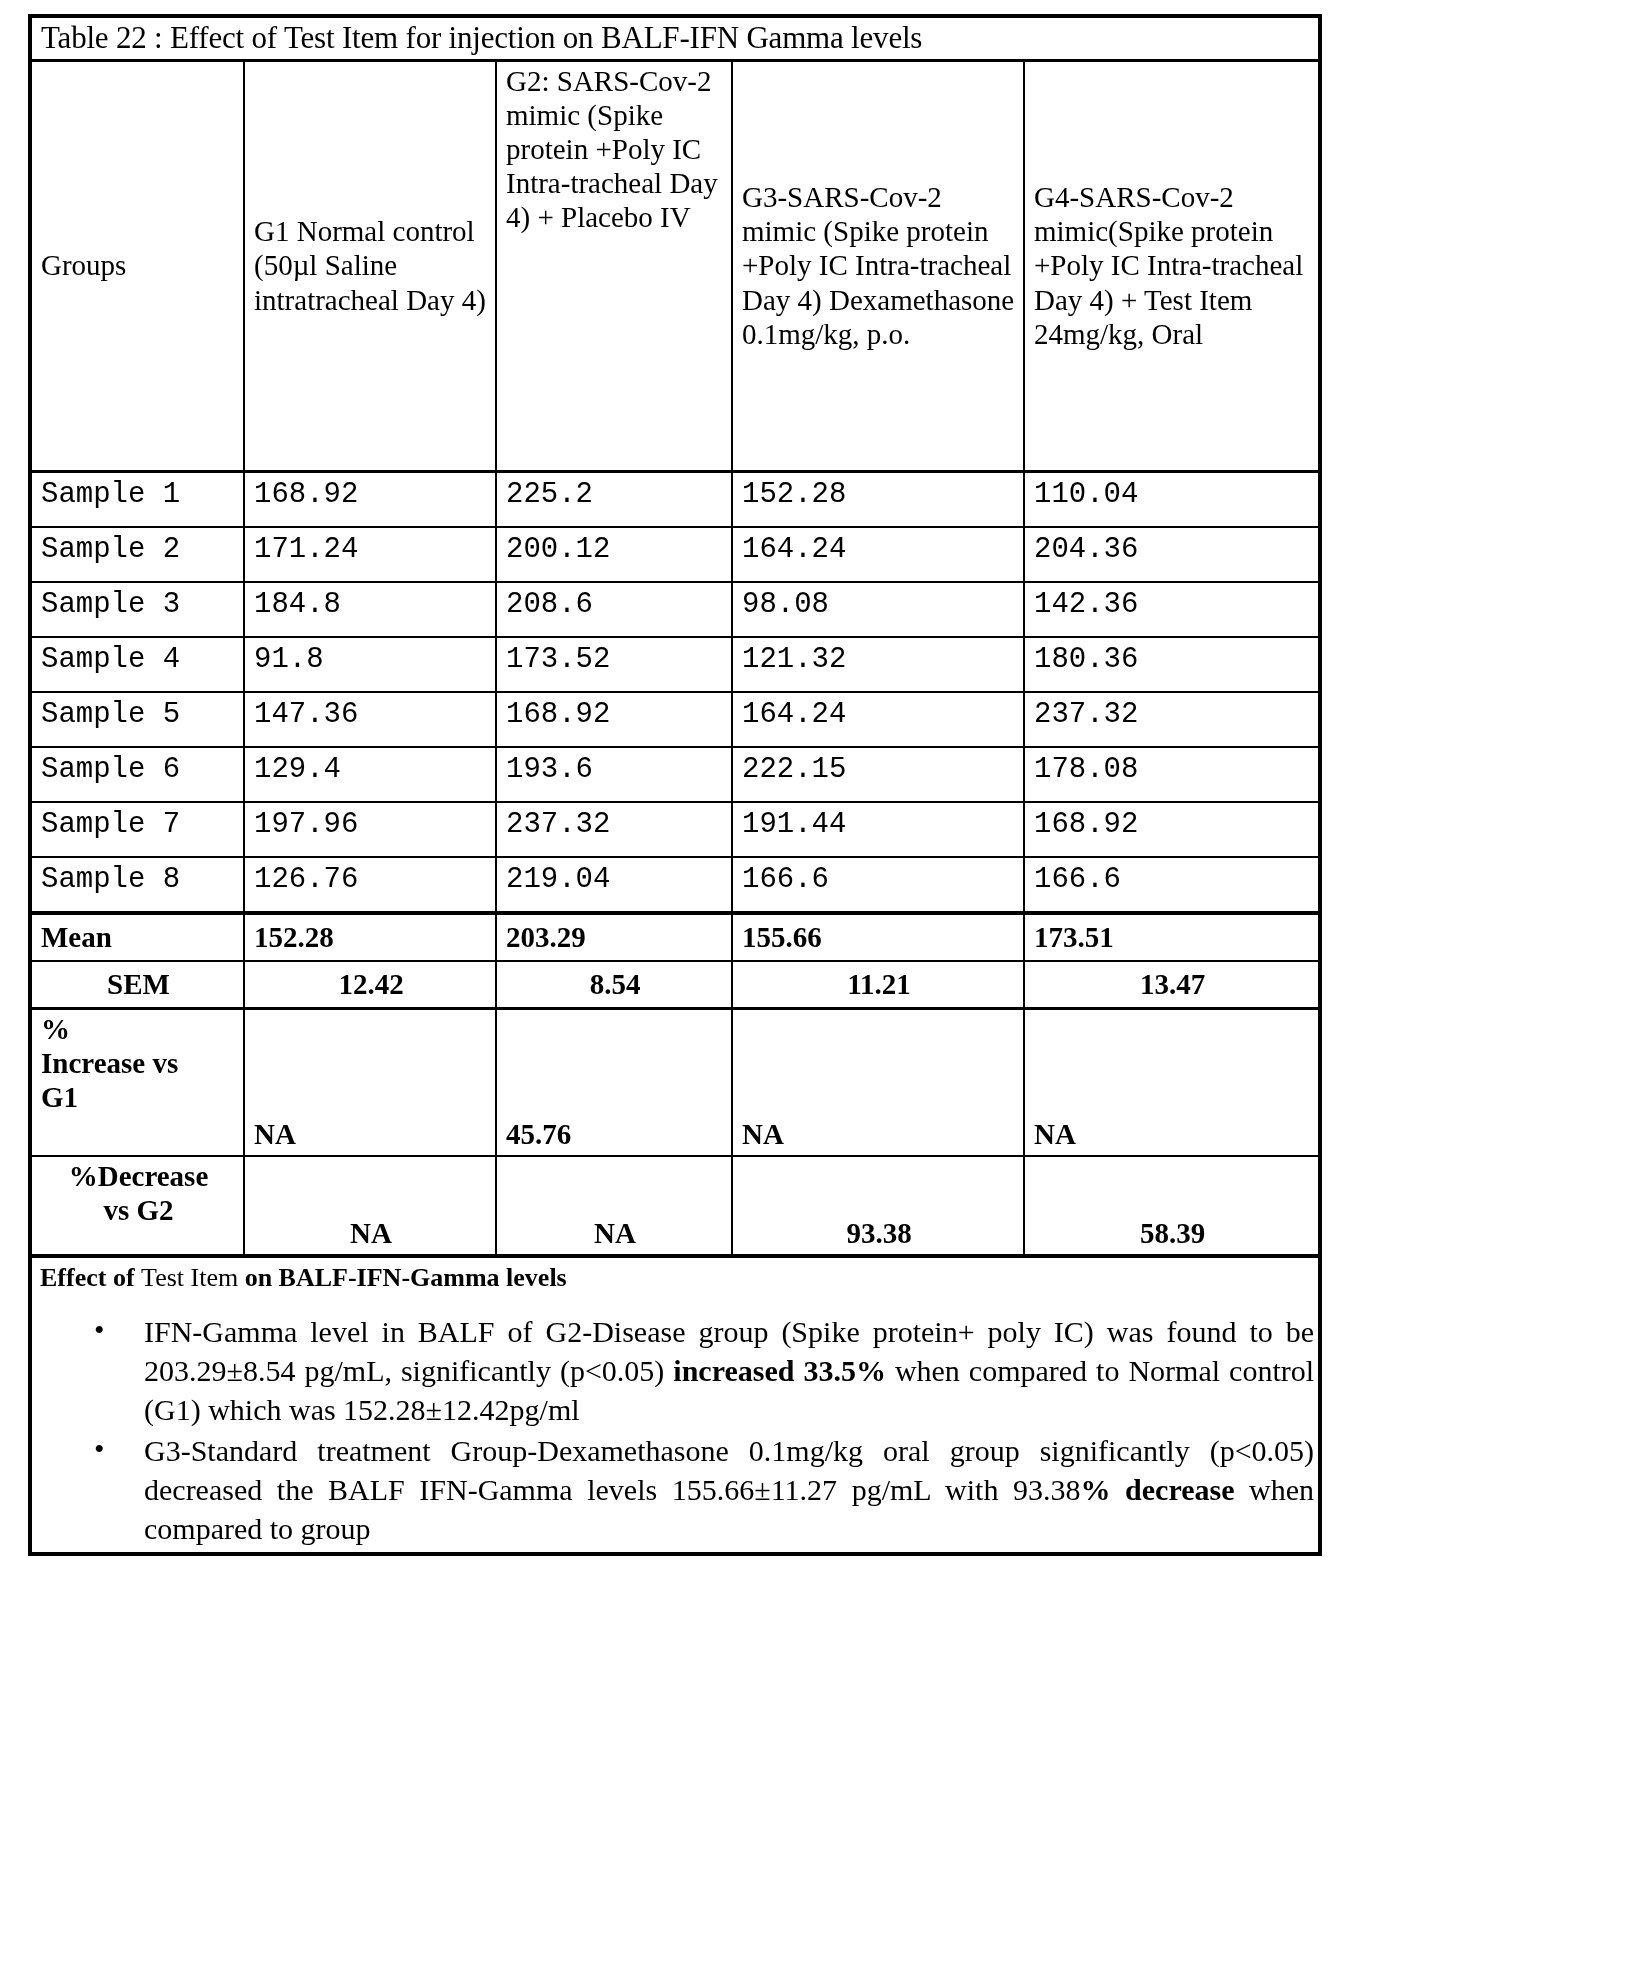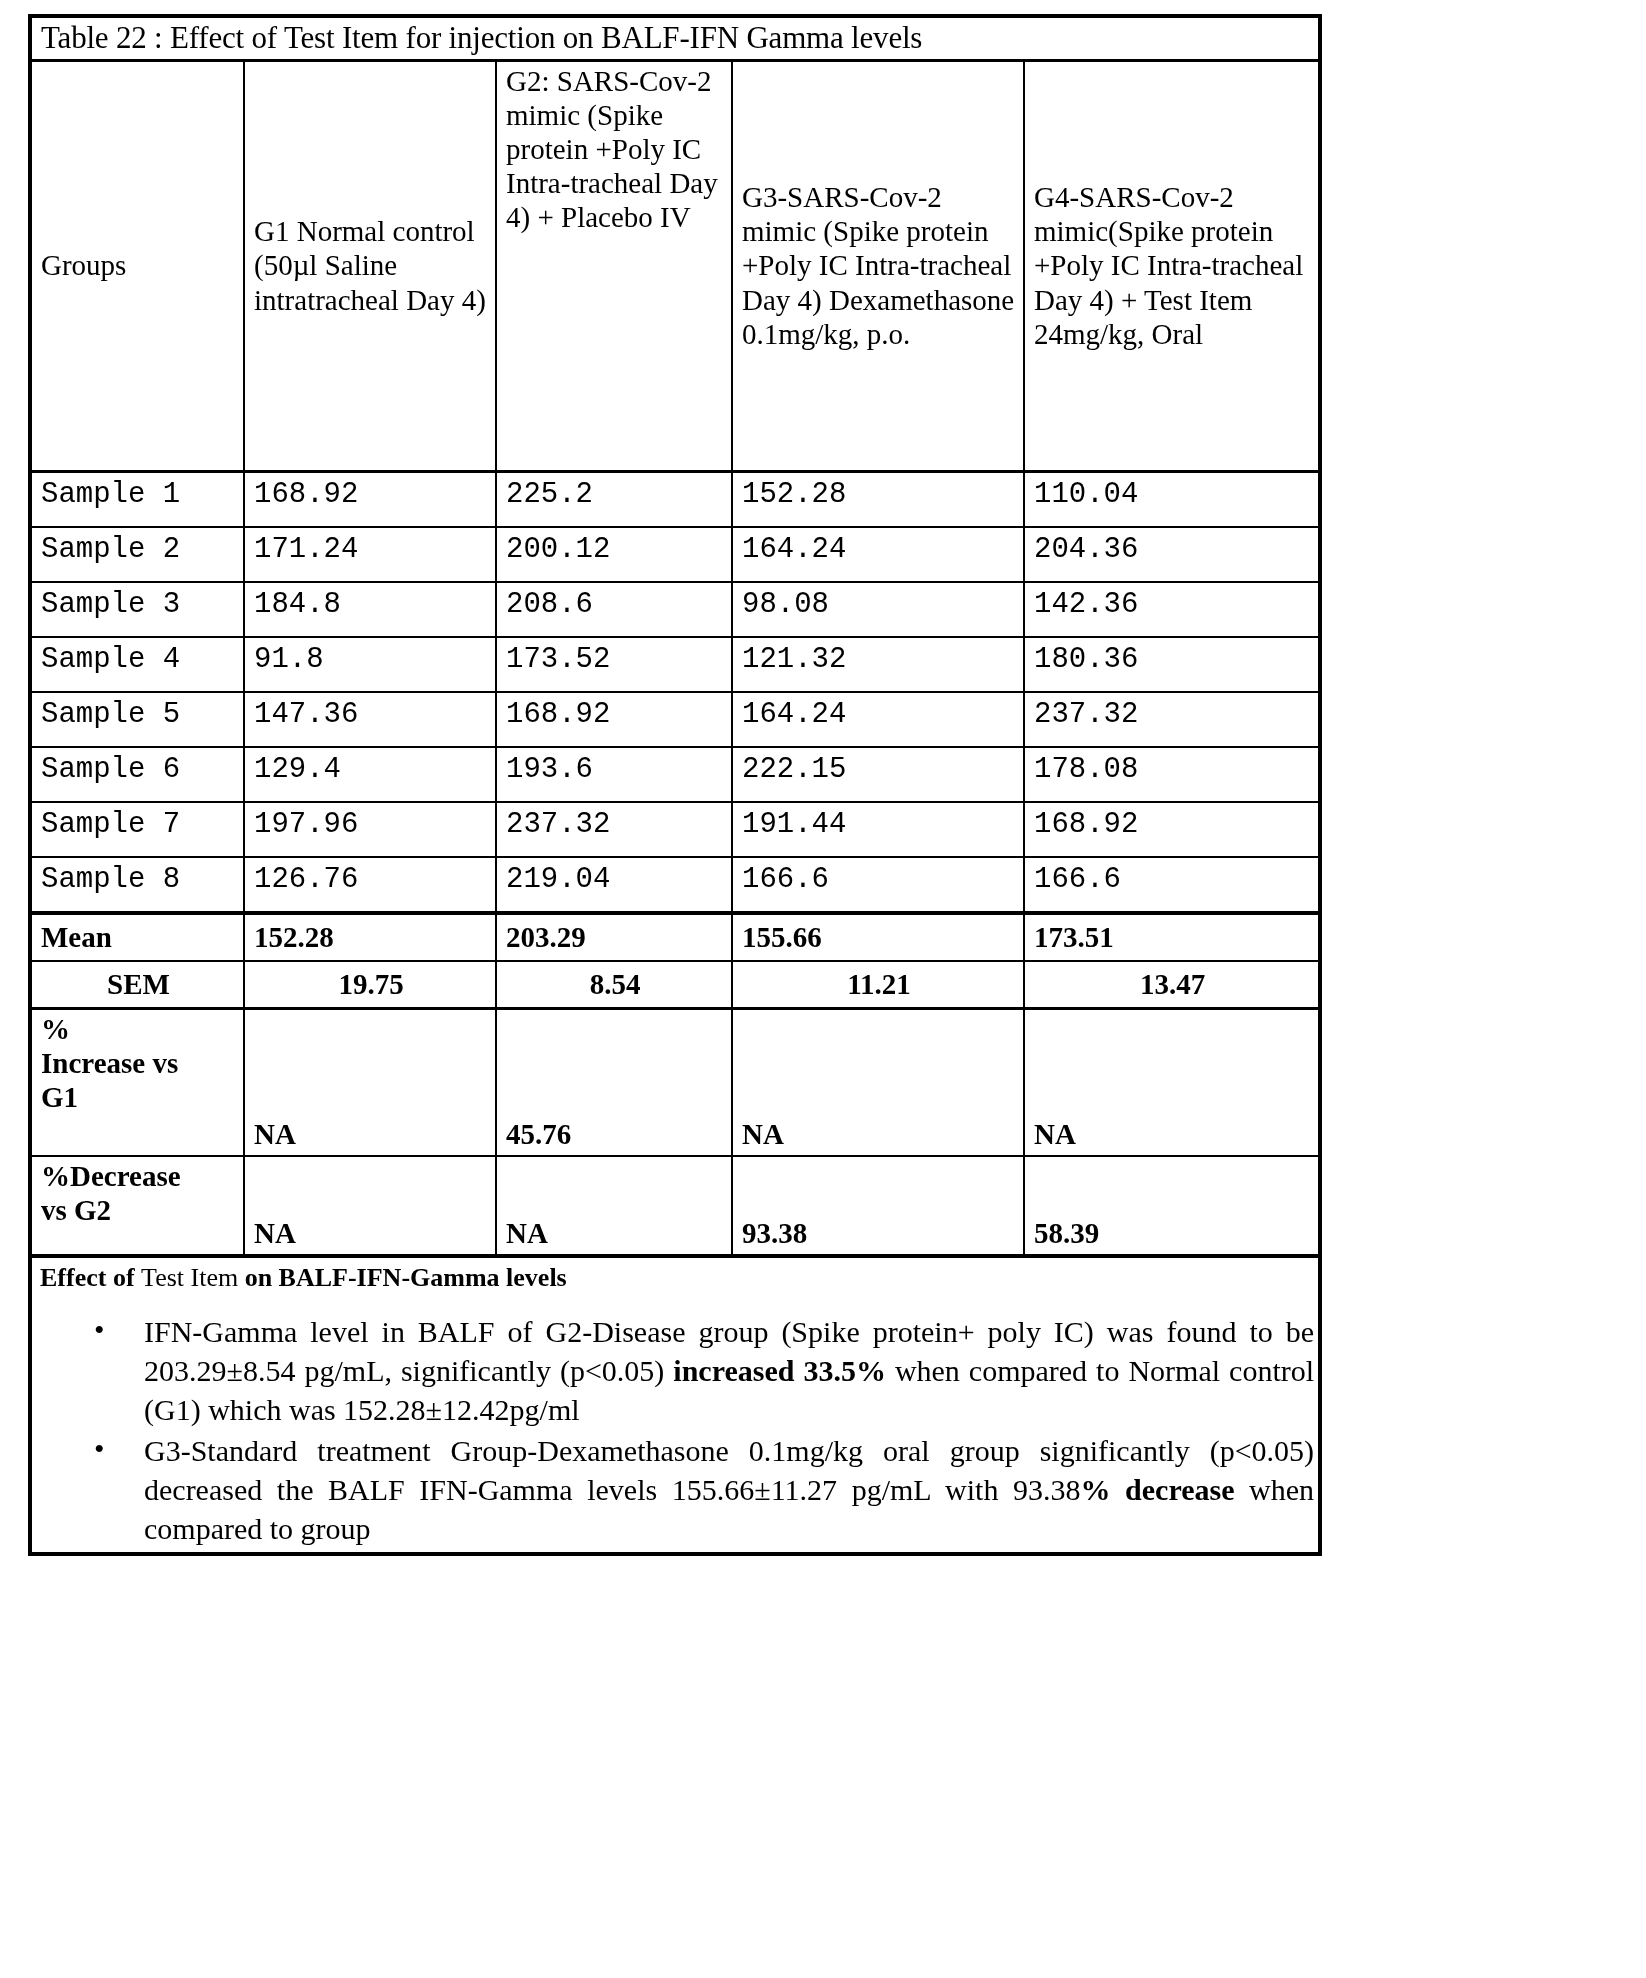--- a/index.html
+++ b/index.html
@@ -101,21 +101,21 @@
   .pct-row td {
     font-weight: bold;
     vertical-align: bottom;
     padding-bottom: 3px;
   }
   .pct-row .pct-label {
     vertical-align: top;
     padding-top: 2px;
   }
   .pct-row.inc td { height: 140px; }
-  .pct-row.dec td { height: 92px; }
+  .pct-row.dec td { height: 92px; text-align: center; }
   .pct-row.dec td { border-bottom: 4px solid #000 !important; }
 
   
   .notes-row td {
     border: none !important;
     border-top: 4px solid #000 !important;
     padding: 4px 4px 2px 8px;
   }
   .notes-head {
     font-weight: bold;
@@ -235,21 +235,21 @@
       <tr class="stat-row mean">
         <td>Mean</td>
         <td>152.28</td>
         <td>203.29</td>
         <td>155.66</td>
         <td>173.51</td>
       </tr>
 
       <tr class="stat-row sem">
         <td>SEM</td>
-        <td>19.75</td>
+        <td>12.42</td>
         <td>8.54</td>
         <td>11.21</td>
         <td>13.47</td>
       </tr>
 
       <tr class="pct-row inc">
         <td class="pct-label" style="white-space:pre-line">%
 Increase vs
 G1</td>
         <td>NA</td>

